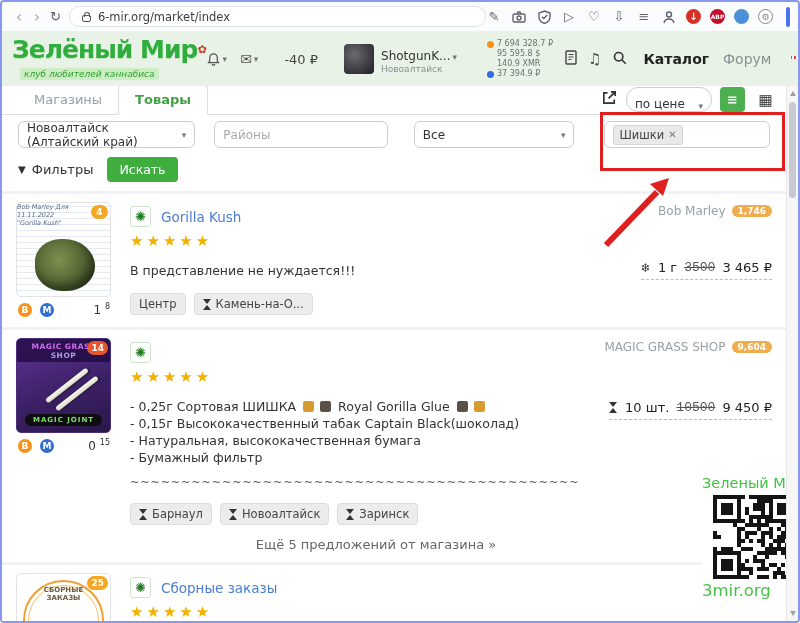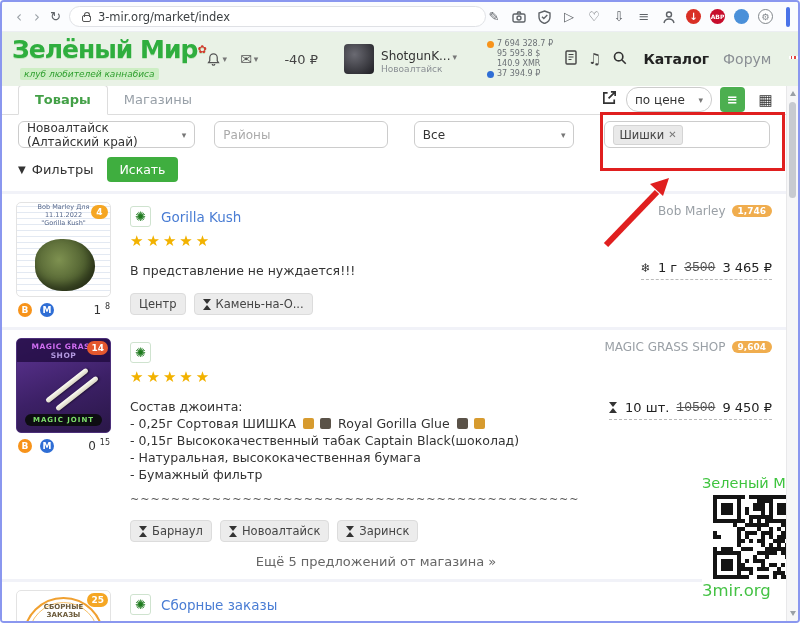--- a/index.html
+++ b/index.html
@@ -49,21 +49,21 @@
   .slot-ic::before { content:''; position:absolute; top:3px; left:2px; width:9px; height:3px; background:repeating-linear-gradient(90deg,#fff 0 2px,#e2453e 2px 3.5px); }
   .bag-ic { width:13px; height:13px; background:#f2b01e; border-radius:45% 45% 50% 50%; margin-left:12px; position:relative; }
   .bag-ic::before { content:''; position:absolute; top:-3px; left:4px; width:5px; height:4px; background:#d89a10; border-radius:2px; }
 
   
   .content { position:absolute; top:84px; left:0; right:12px; bottom:0; background:#fff; overflow:hidden; }
   .tabbar { position:relative; height:29px; border-bottom:1px solid #ddd; padding-left:16px; display:flex; align-items:flex-end; }
   .tab { font-size:13px; padding:6px 16px 7px; color:#98a0a8; }
   .tab.active { color:#43a047; font-weight:bold; background:#fff; border:1px solid #ddd; border-bottom:1px solid #fff; border-radius:4px 4px 0 0; margin-bottom:-1px; }
   .tab-tools { position:absolute; right:8px; top:1px; display:flex; align-items:center; gap:8px; }
-  .sort-select { width:86px; height:25px; border:1px solid #ccc; border-radius:12px; background:#fff; display:flex; align-items:center; justify-content:space-between; padding:0 8px; font-size:12px; color:#333; }
+  .sort-select { width:86px; height:25px; border:1px solid #ccc; border-radius:12px; background:#fff; display:flex; align-items:flex-end; justify-content:space-between; padding:0 8px; font-size:12px; color:#333; }
   .view-btn { width:25px; height:25px; border-radius:4px; display:flex; align-items:center; justify-content:center; font-size:13px; }
   .view-btn.list { background:#4caf50; color:#fff; font-weight:bold; }
   .view-btn.grid { color:#333; font-size:15px; }
 
   
   .filter-row { display:flex; margin:6px 16px 0; gap:0; }
   .fld { height:27px; border:1px solid #ccc; border-radius:6px; background:#fff; font-size:12px; color:#333; display:flex; align-items:center; justify-content:space-between; padding:0 8px; }
   .fld input { border:none; outline:none; font-size:12px; width:100%; font-family:inherit; }
   .fld input::placeholder { color:#aaa; }
   .f-city { width:180px; }
@@ -85,21 +85,21 @@
   .badge-orange { background:#f5a623; }
   .badge-red { background:#e4572e; }
   .thumb-meta { display:flex; align-items:center; margin-top:5px; padding:0 2px; }
   .coin { width:14px; height:14px; border-radius:50%; color:#fff; font-size:9px; font-weight:bold; display:flex; align-items:center; justify-content:center; }
   .coin.btc { background:#f7931a; }
   .coin.xmr { background:#2f6ed5; margin-left:8px; }
   .thumb-count { margin-left:auto; font-size:12px; color:#333; }
   .thumb-count sup { font-size:8px; }
   
   .t1 { background:repeating-linear-gradient(0deg,#fff 0 5px,#e3e9f2 5px 6px),repeating-linear-gradient(90deg,rgba(255,255,255,0) 0 5px,#e3e9f2 5px 6px),#fdfdff; }
-  .t1-line { font-size:6.5px; color:#56688c; text-align:center; line-height:8px; }
+  .t1-line { font-size:6.5px; font-style:italic; color:#56688c; line-height:8px; }
   .t1-line:first-child { margin-top:5px; }
   .t1-bud { position:absolute; left:18px; top:36px; width:60px; height:52px; border-radius:45% 55% 50% 48%; background:radial-gradient(circle at 40% 40%, #7e9150, #4d5d2e 60%, #37431f); box-shadow:inset -4px -6px 8px rgba(0,0,0,.4); }
   
   .t2 { background:linear-gradient(160deg,#5f3596 0%, #3c2066 55%, #2a1748 100%); border-color:#4c2f7a; }
   .t2-head { background:rgba(30,10,60,.75); color:#b39ae0; font-size:7.5px; font-weight:bold; text-align:center; padding:3px 0 2px; letter-spacing:.5px; line-height:9px; }
   .t2-head .accent { color:#cf6df0; }
   .joint { position:absolute; width:52px; height:5px; background:linear-gradient(#fdfdf6,#d9d6c2); border-radius:3px; transform:rotate(-38deg); box-shadow:1px 1px 2px rgba(0,0,0,.5); }
   .j1 { left:24px; top:44px; } .j2 { left:34px; top:52px; }
   .t2-foot { position:absolute; bottom:6px; left:8px; right:8px; background:#0d0d12; border-radius:7px; color:#7de06a; font-size:7px; font-weight:bold; text-align:center; padding:2px 0; letter-spacing:1px; }
   
@@ -155,21 +155,21 @@
 <body>
 
 <div class="page">
 
   <div class="browser-bar">
     <span class="nav-glyph">‹</span>
     <span class="nav-glyph">›</span>
     <span class="reload-glyph">↻</span>
     <div class="url-pill">
       <span class="lock"></span>
-      <span class="url-text">3-mir.org/market/index</span>
+      <span class="url-text">6-mir.org/market/index</span>
     </div>
     <div class="bi-row">
       <span class="bi">✎</span>
       <span class="bi">
         <svg width="14" height="12" viewBox="0 0 14 12">
             <rect x="1" y="3" width="12" height="8" rx="1.5" fill="none" stroke="#5f6368" stroke-width="1.4"></rect>
             <circle cx="7" cy="7" r="2" fill="none" stroke="#5f6368" stroke-width="1.4"></circle>
             <path d="M5 3l1-2h2l1 2" fill="none" stroke="#5f6368" stroke-width="1.4"></path>
           </svg>
       </span>
@@ -257,22 +257,22 @@
     <span class="nav-catalog">Каталог</span>
     <span class="nav-forum">Форум</span>
     <span class="slot-ic"></span>
     <span class="bag-ic"></span>
 
   </div>
 
   <div class="content">
 
     <div class="tabbar">
+      <div class="tab">Магазины</div>
       <div class="tab active">Товары</div>
-      <div class="tab">Магазины</div>
       <div class="tab-tools">
         <span>
           <svg width="17" height="17" viewBox="0 0 18 18">
               <path d="M7 4H3v11h11v-4" fill="none" stroke="#333" stroke-width="1.8"></path>
               <path d="M8 10L15 3M10.5 3H15v4.5" fill="none" stroke="#333" stroke-width="1.8"></path>
             </svg>
         </span>
         <div class="sort-select">
           <span>по цене</span>
           <span class="caret">▾</span>
@@ -372,21 +372,20 @@
             <span class="coin xmr">M</span>
             <span class="thumb-count"><span>0</span> <sup>15</sup></span>
           </div>
         </div>
         <div class="mid-col">
           <div class="title-row">
             <span class="leaf-box">✺</span>
           </div>
           <div class="stars">★★★★★</div>
           <div class="p-desc">
-            <div>Состав джоинта:</div>
             <div><span>- 0,25г Сортовая ШИШКА</span>
               <span class="wiz" style="background:#d79b2f;"></span><span class="wiz" style="background:#5a5248;"></span>
               <span>Royal Gorilla Glue</span>
               <span class="wiz" style="background:#5a5248;"></span><span class="wiz" style="background:#d79b2f;"></span>
             </div>
             <div>- 0,15г Высококачественный табак Captain Black(шоколад)</div>
             <div>- Натуральная, высококачественная бумага</div>
             <div>- Бумажный фильтр</div>
           </div>
           <div class="tilde-line">~~~~~~~~~~~~~~~~~~~~~~~~~~~~~~~~~~~~~~~~~~~~</div>

